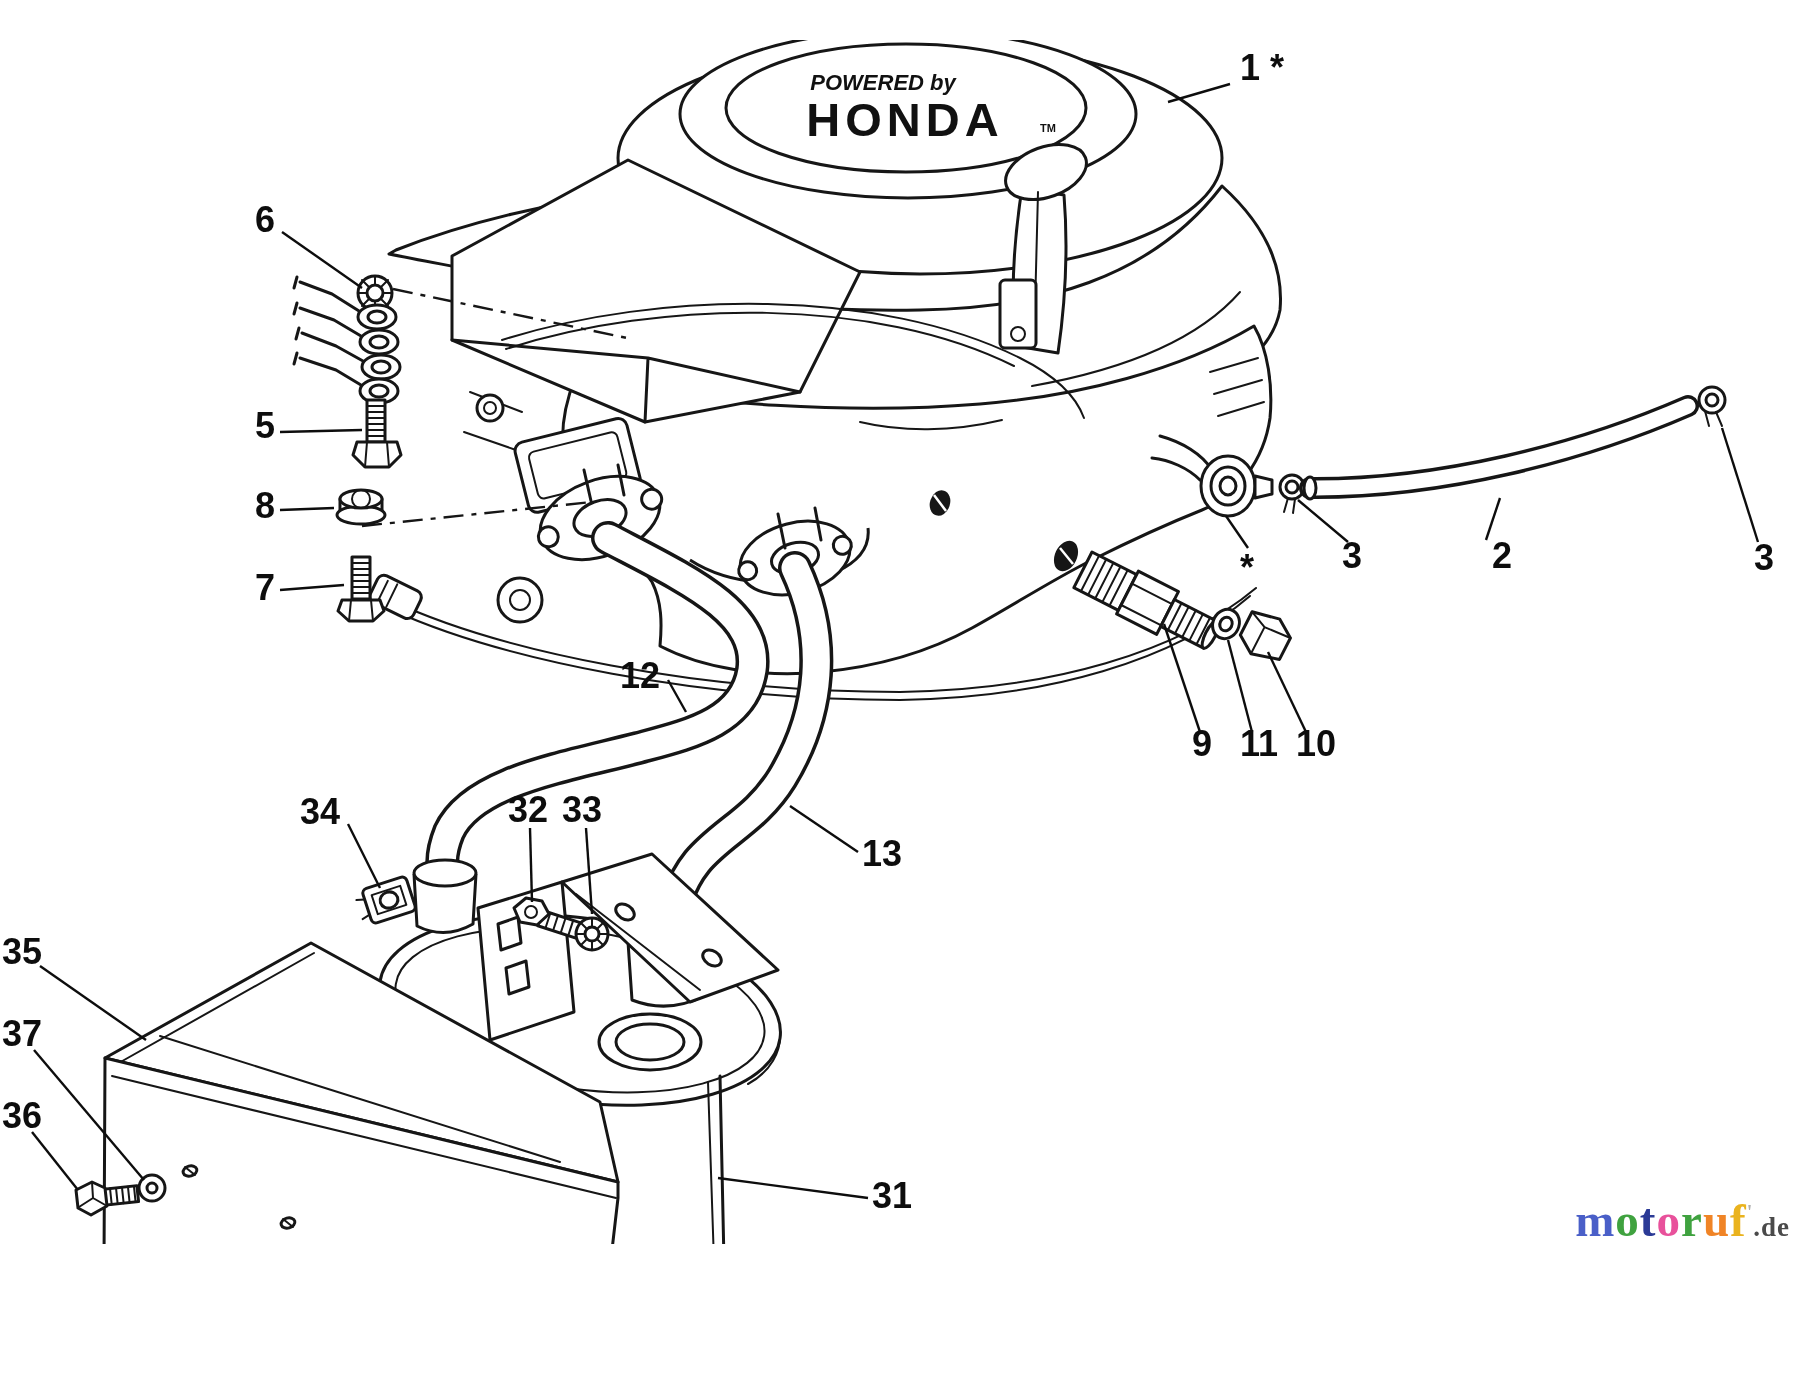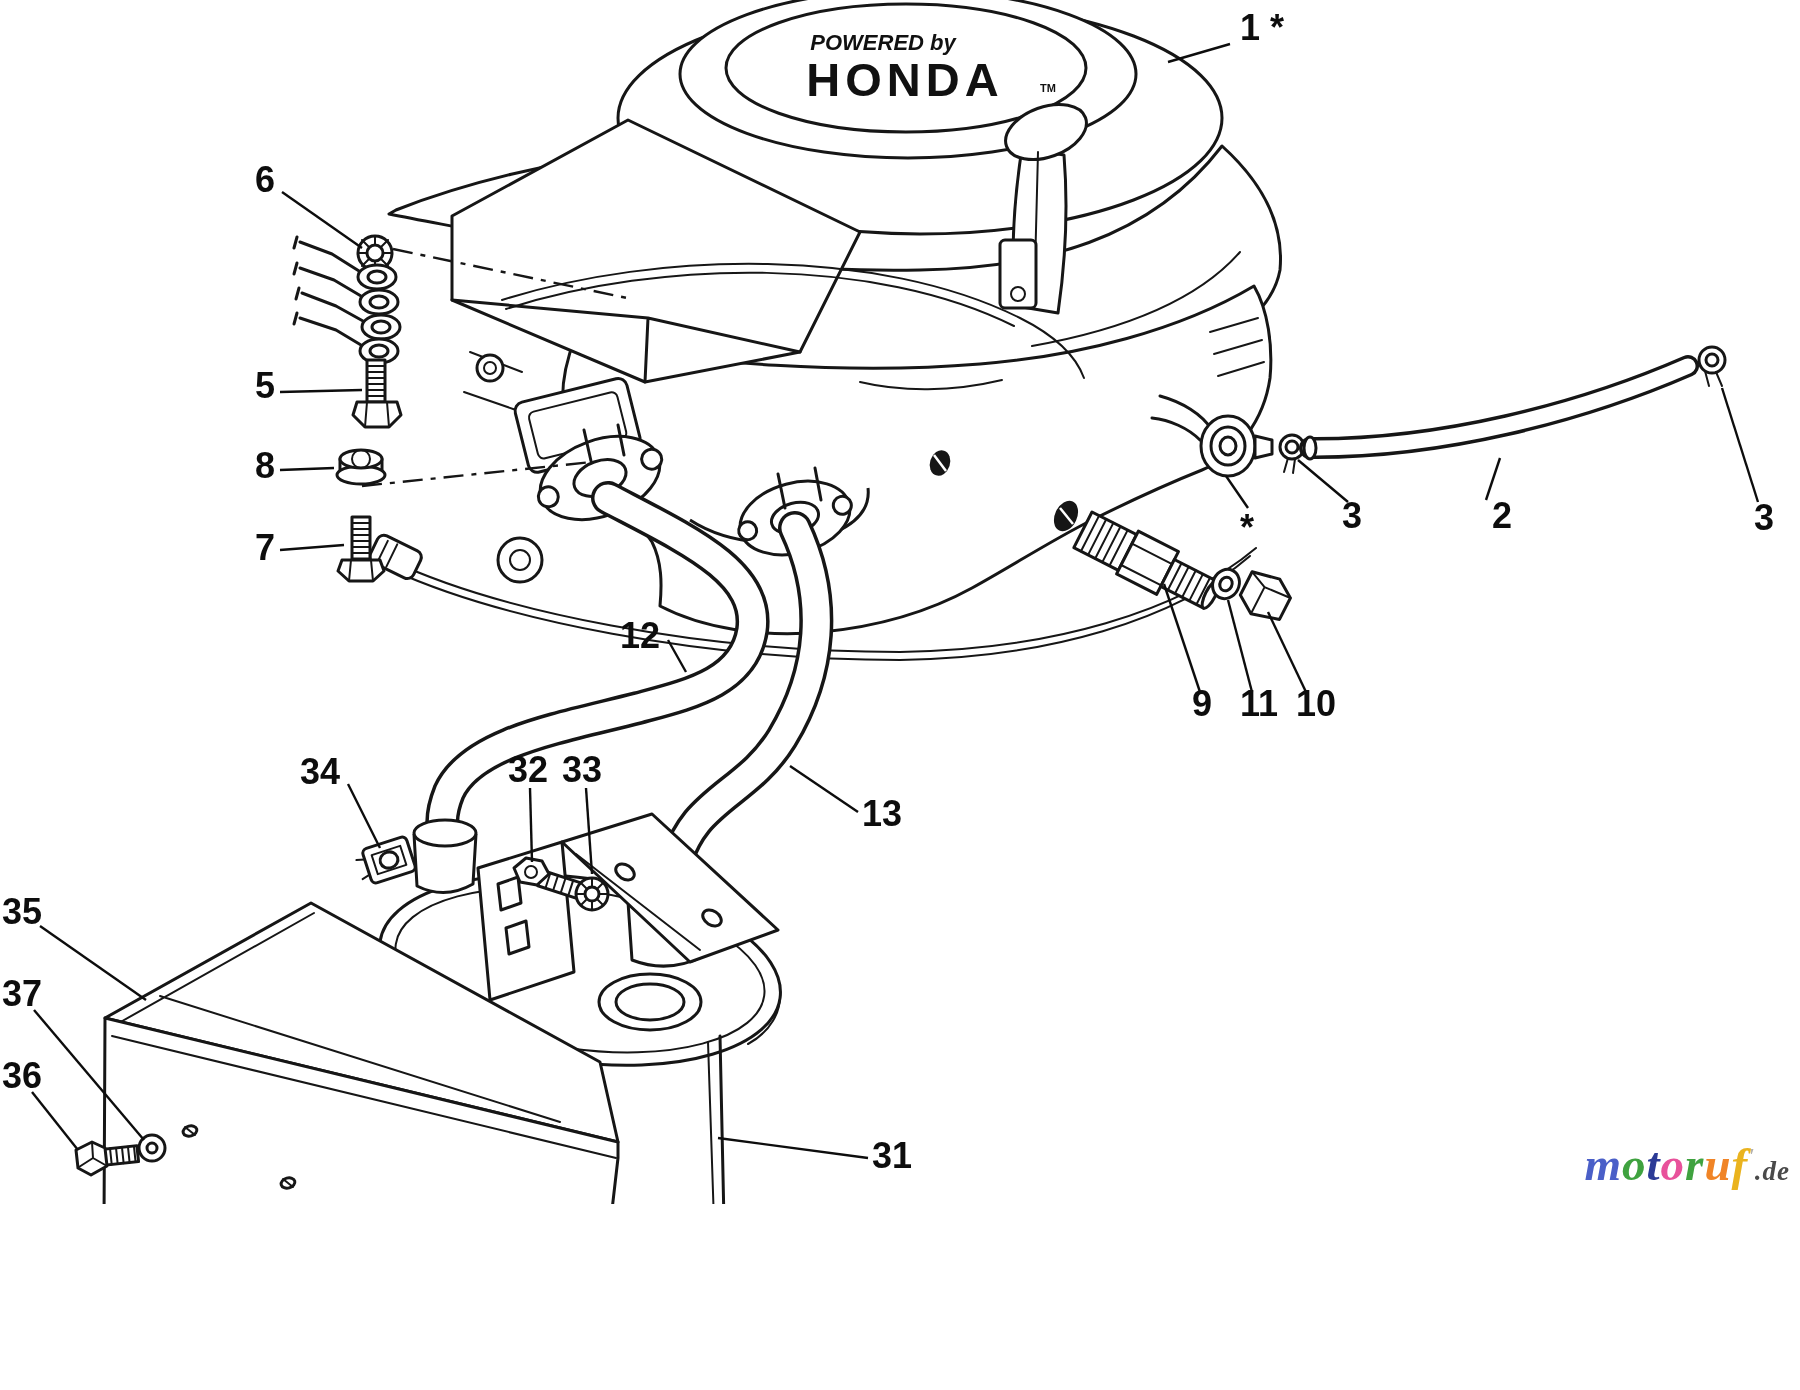--- a/index.html
+++ b/index.html
@@ -1,32 +1,32 @@
 <!DOCTYPE html>
 <html><head>
 <meta charset="utf-8">
 <style>
   html,body{margin:0;padding:0;background:#fff;}
-  .stage{position:relative;width:1800px;height:1204px;background:#fff;overflow:hidden;}
+  .stage{position:relative;width:1800px;height:1204px;background:#fff;overflow:hidden;margin-top:40px;}
   svg{position:absolute;left:0;top:0;}
   .ln{fill:none;stroke:#161616;stroke-width:3;stroke-linecap:round;stroke-linejoin:round;}
   .thin{stroke-width:2;}
   .wh{fill:#ffffff;stroke:#161616;stroke-width:3;stroke-linejoin:round;}
   .dash{fill:none;stroke:#161616;stroke-width:2.4;stroke-dasharray:20 8 5 8;}
   .pout{fill:none;stroke:#161616;stroke-width:34;stroke-linecap:round;}
   .pin{fill:none;stroke:#ffffff;stroke-width:27;stroke-linecap:round;}
   .hout{fill:none;stroke:#161616;stroke-width:22;stroke-linecap:round;}
   .hin{fill:none;stroke:#ffffff;stroke-width:15;stroke-linecap:round;}
   .callout{font:bold 36px "Liberation Sans",sans-serif;fill:#0d0d0d;}
   .leader{fill:none;stroke:#0d0d0d;stroke-width:2.4;}
   .badge1{font:italic bold 22px "Liberation Sans",sans-serif;fill:#111;}
   .badge2{font:bold 47px "Liberation Sans",sans-serif;letter-spacing:5px;fill:#111;}
   .badgetm{font:bold 11px "Liberation Sans",sans-serif;fill:#111;}
-  .watermark{position:absolute;right:10px;bottom:16px;font-family:"Liberation Serif",serif;
-             font-size:47px;font-weight:600;letter-spacing:1px;line-height:1;font-style:italic;}
+  .watermark{position:absolute;right:10px;bottom:0;font-family:"Liberation Serif",serif;
+             font-size:47px;font-weight:600;letter-spacing:1px;line-height:1;}
   .watermark .suffix{font-size:27px;}
   .watermark .mark{font-size:20px;vertical-align:super;}
 </style>
 </head>
 <body>
 
 <div class="stage">
 <svg width="1800" height="1390" viewBox="0 0 1800 1390">
 
   <g>

